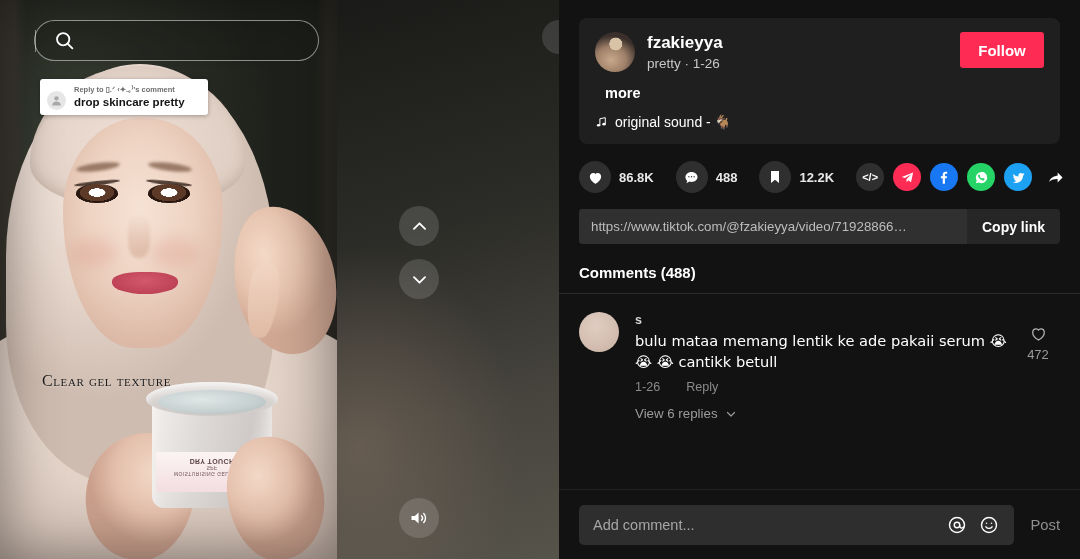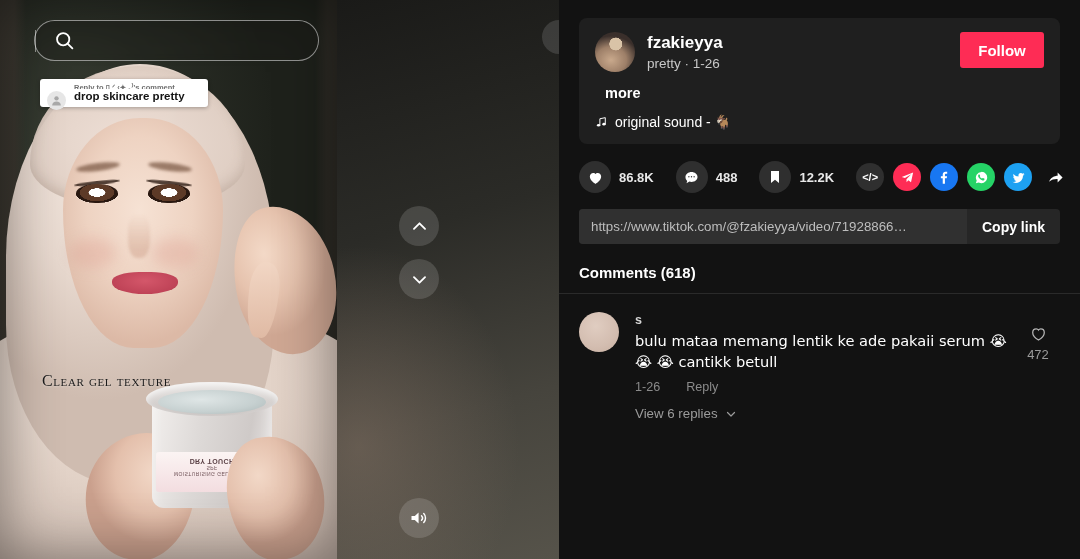--- a/index.html
+++ b/index.html
@@ -154,21 +154,21 @@
   }
   .search-pill .txt{
     flex:1; color:#fff; font-size:15px; font-weight:bold; padding-left:17px;
     text-shadow:0 1px 2px rgba(0,0,0,.5);
   }
   .search-divider{ width:1px; height:22px; background:rgba(255,255,255,.45); }
   .search-btn{ width:56px; display:flex; align-items:center; justify-content:center; cursor:pointer;}
 
   
   .reply-bubble{
-    position:absolute; left:40px; top:79px; width:168px; height:28px;
+    position:absolute; left:40px; top:79px; width:168px; height:36px;
     background:#fff; border-radius:3px;
     padding:4px 8px 4px 7px;
     display:flex; flex-direction:column; justify-content:center;
     box-shadow:0 1px 4px rgba(0,0,0,.3);
   }
   .reply-bubble .rb-top{ font-size:7.5px; color:#6e6e6e; font-weight:bold; padding-left:27px; line-height:10px; white-space:nowrap; overflow:hidden;}
   .reply-bubble .rb-main{ font-size:11.5px; color:#141414; font-weight:bold; padding-left:27px; line-height:14px; white-space:nowrap;}
   .rb-avatar{
     position:absolute; left:7px; top:12px; width:19px; height:19px; border-radius:50%;
     background:#e6e6e6; display:flex; align-items:center; justify-content:center;
@@ -503,21 +503,21 @@
             </svg>
         </div>
       </div>
     </div>
 
     <div class="linkrow">
       <div class="url">https://www.tiktok.com/@fzakieyya/video/71928866…</div>
       <div class="copy">Copy link</div>
     </div>
 
-    <div class="comments-title">Comments (618)</div>
+    <div class="comments-title">Comments (488)</div>
     <div class="divider"></div>
 
     <div class="comment-list">
       <div class="comment">
         <div class="c-avatar"></div>
         <div class="c-body">
           <div class="c-name">s</div>
           <div class="c-text emoji">bulu mataa memang lentik ke ade pakaii serum 😭 😭 😭 cantikk betull</div>
           <div class="c-meta">
             <span>1-26</span>
@@ -532,15 +532,36 @@
         </div>
         <div class="c-like">
           <svg width="19" height="19" viewBox="0 0 24 24" fill="none" stroke="#b5b5b5" stroke-width="1.6">
             <path d="M12 20.3s-7.3-4.6-7.3-9.4c0-3 2-4.8 4.4-4.8 1.6 0 2.5.8 2.9 1.5.4-.7 1.3-1.5 2.9-1.5 2.4 0 4.4 1.8 4.4 4.8 0 4.8-7.3 9.4-7.3 9.4z"></path>
           </svg>
           <span class="num">472</span>
         </div>
       </div>
     </div>
 
+    <div class="compose">
+      <div class="compose-box">
+        <input type="text" placeholder="Add comment..." style="">
+        <div class="ci">
+          <svg width="20" height="20" viewBox="0 0 24 24" fill="none" stroke="#fff" stroke-width="1.7">
+            <circle cx="12" cy="12" r="9"></circle>
+              <circle cx="12" cy="12" r="3.3"></circle>
+            <path d="M15.3 12v1.8a2.4 2.4 0 0 0 4.7 0"></path>
+          </svg>
+        </div>
+        <div class="ci">
+          <svg width="20" height="20" viewBox="0 0 24 24" fill="none" stroke="#fff" stroke-width="1.7">
+            <circle cx="12" cy="12" r="9"></circle>
+            <circle cx="9" cy="10" r=".9" fill="#fff" stroke="none"></circle>
+            <circle cx="15" cy="10" r=".9" fill="#fff" stroke="none"></circle>
+            <path d="M8.3 14.2a4.6 4.6 0 0 0 7.4 0" stroke-linecap="round"></path>
+          </svg>
+        </div>
+      </div>
+      <button class="post-btn">Post</button>
+    </div>
 
   </div>
 </div>
 
 </body></html>

